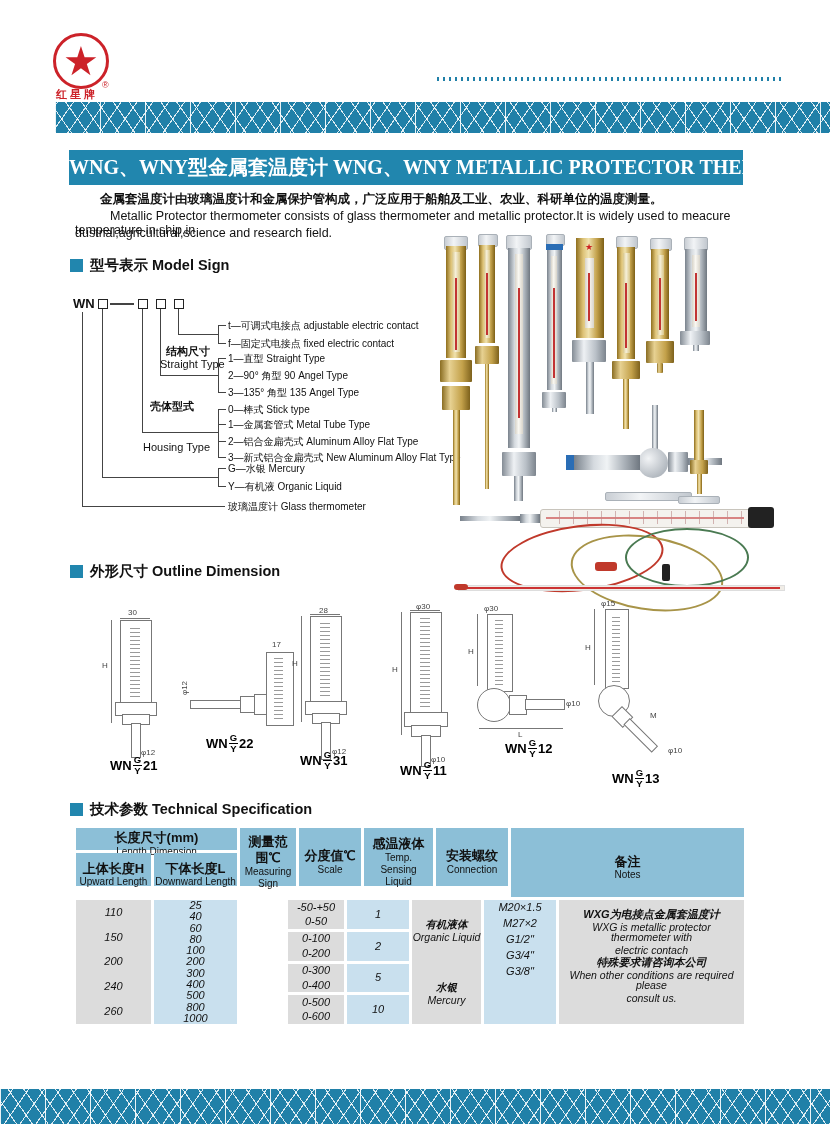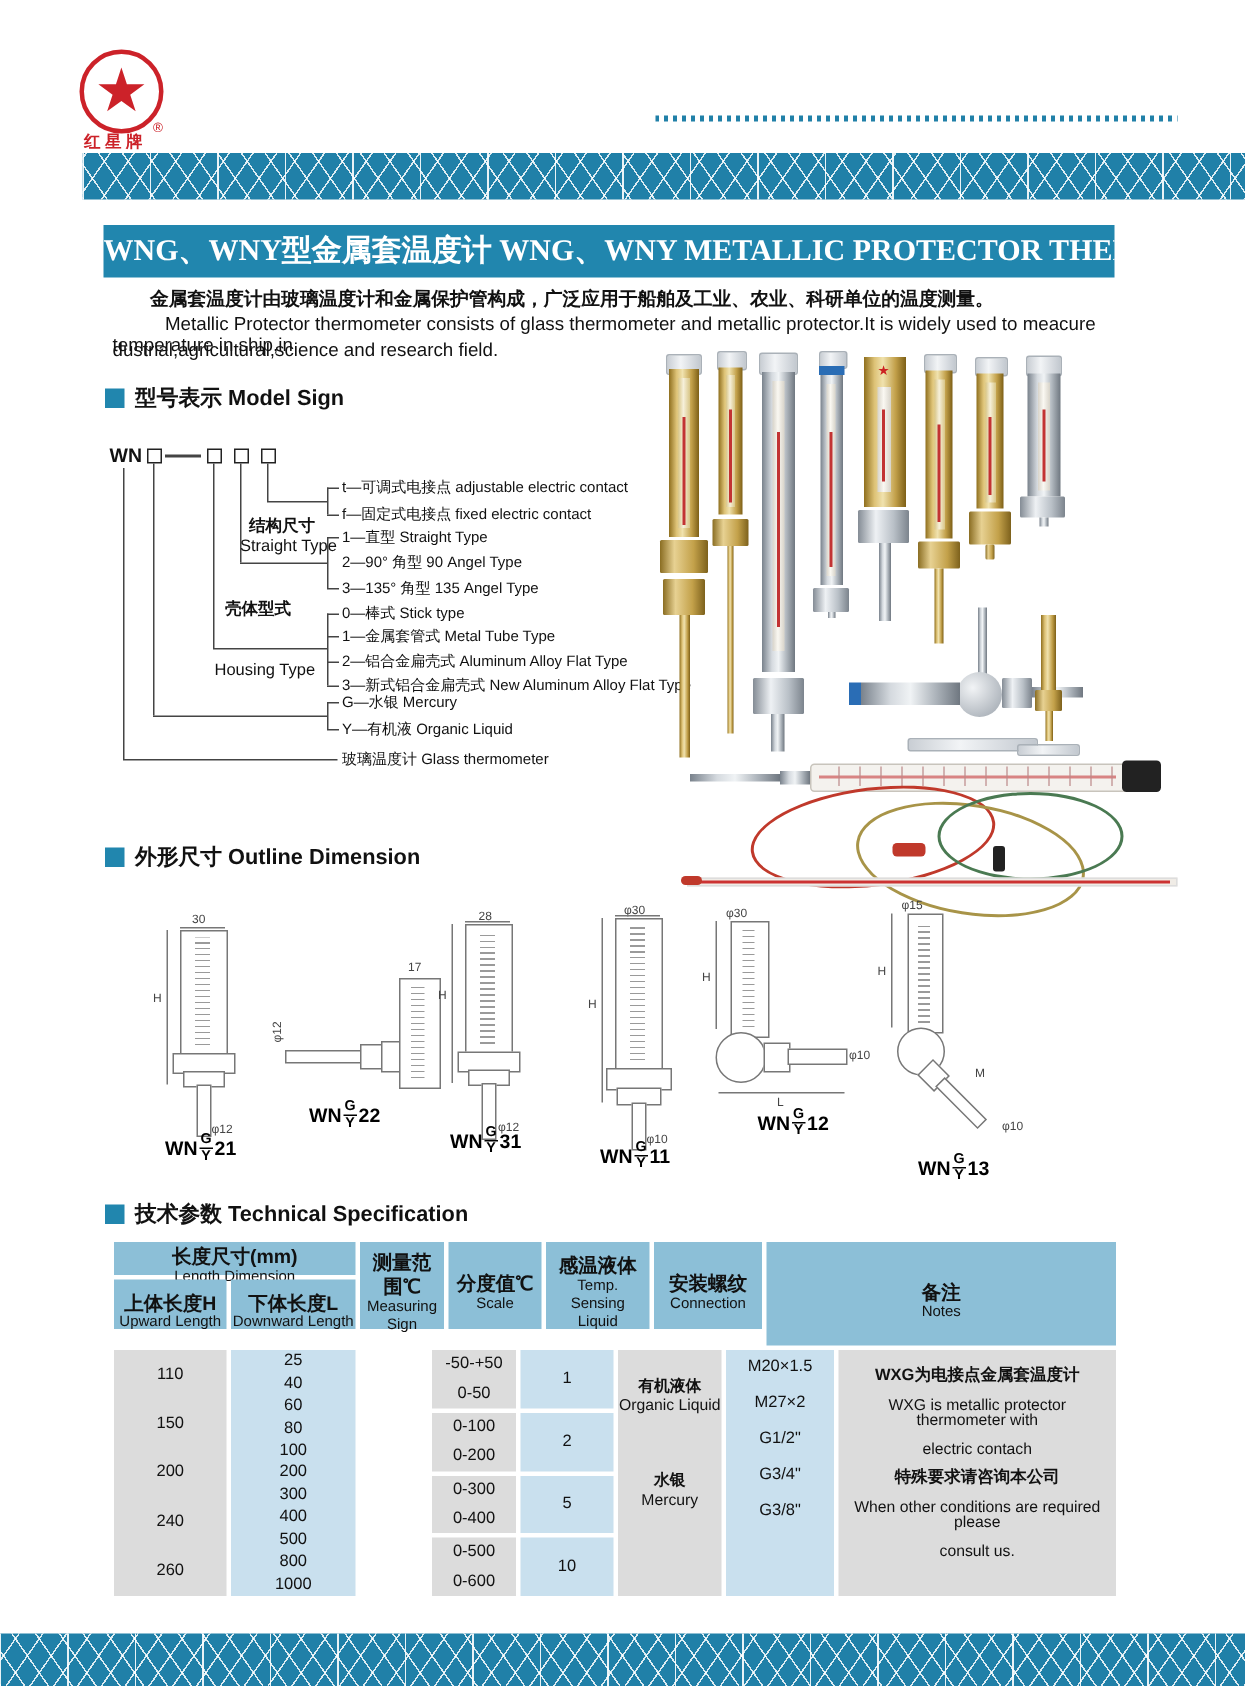--- a/index.html
+++ b/index.html
@@ -45,21 +45,21 @@
   .dball{position:absolute;border:1px solid #777;border-radius:50%;background:#fff;}
   .mlab{position:absolute;font-size:13px;font-weight:bold;color:#000;display:flex;align-items:center;white-space:nowrap;}
   .frac{display:inline-flex;flex-direction:column;align-items:center;font-size:9.5px;line-height:1.05;margin:0 1px;font-weight:bold;}
   .frac .fg{border-bottom:1px solid #000;padding:0 1px;}
   
   .spec{position:absolute;left:76px;top:828px;width:668px;}
   .hrow{display:flex;}
   .hcell{background:#8cbfd7;text-align:center;display:flex;flex-direction:column;justify-content:center;line-height:1.2;}
   .hzh{font-size:13px;font-weight:bold;margin-top:10px;}
   .hen{font-size:10px;}
-  .brow{display:flex;margin-top:3px;height:164px;}
+  .brow{display:flex;margin-top:3px;height:124px;font-style:italic;}
   .bcol{display:flex;flex-direction:column;justify-content:space-around;text-align:center;font-size:11px;line-height:1;}
   .grey{background:#dcdcdc;}
   .blue{background:#c9e0ee;}
   .gap{margin-right:3px;}
   .notezh{font-size:11px;font-weight:bold;}
   .noteen{font-size:10.5px;}
 </style>
 </head>
 <body>
 

